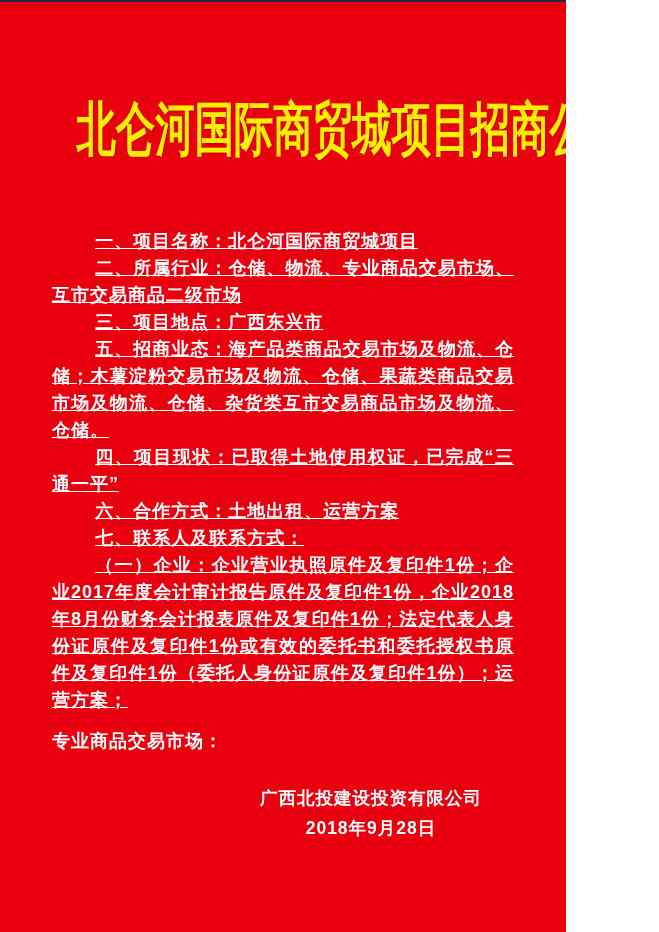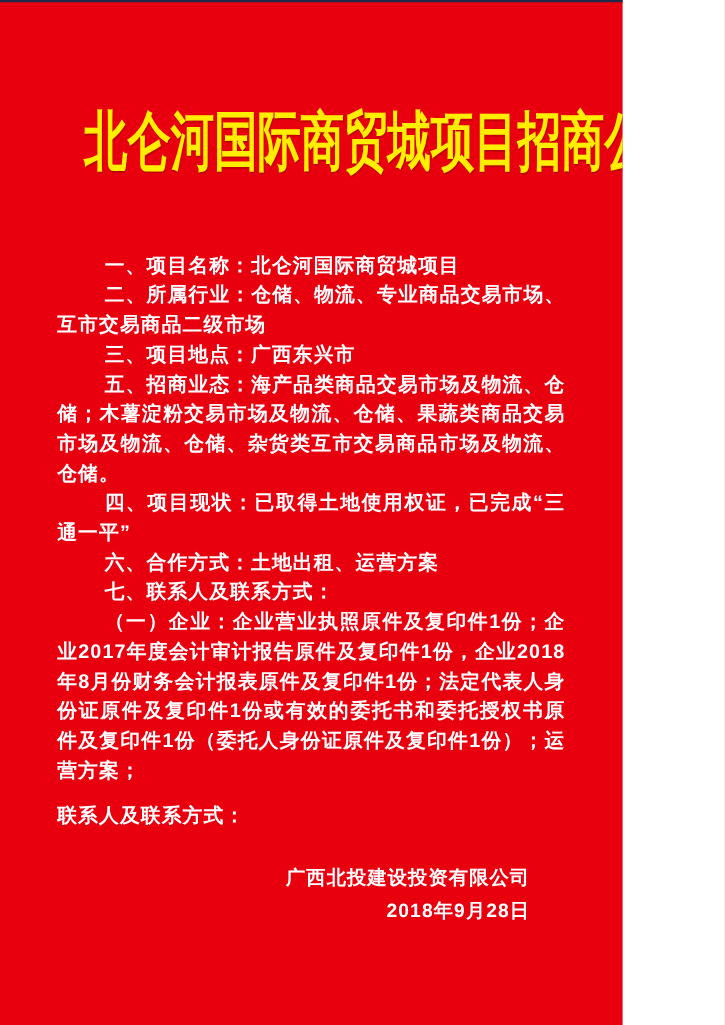--- a/index.html
+++ b/index.html
@@ -35,35 +35,36 @@
   .body-block {
     margin: 56px 52px 0 52px;
     font-size: 18px;
     line-height: 27px;
     letter-spacing: 1px;
     text-align: justify;
   }
   .body-block p {
     margin: 0;
     text-indent: 2.4em;
+    text-decoration: underline;
   }
   .contact-block {
     margin: 14px 52px 0 52px;
     font-size: 18px;
     line-height: 27px;
     letter-spacing: 1px;
   }
   .contact-block p {
     margin: 0;
     white-space: pre-wrap;
   }
   .signature-block {
     margin: 28px 84px 0 auto;
     width: max-content;
-    text-align: right;
+    text-align: center;
     font-size: 17.5px;
     line-height: 30px;
     letter-spacing: 1px;
   }
   .signature-block p {
     margin: 0;
   }
 </style>
 </head>
 <body>
@@ -77,21 +78,21 @@
     <p>二、所属行业：仓储、物流、专业商品交易市场、互市交易商品二级市场</p>
     <p>三、项目地点：广西东兴市</p>
     <p>五、招商业态：海产品类商品交易市场及物流、仓储；木薯淀粉交易市场及物流、仓储、果蔬类商品交易市场及物流、仓储、杂货类互市交易商品市场及物流、仓储。</p>
     <p>四、项目现状：已取得土地使用权证，已完成“三通一平”</p>
     <p>六、合作方式：土地出租、运营方案</p>
     <p>七、联系人及联系方式：</p>
     <p>（一）企业：企业营业执照原件及复印件1份；企业2017年度会计审计报告原件及复印件1份，企业2018年8月份财务会计报表原件及复印件1份；法定代表人身份证原件及复印件1份或有效的委托书和委托授权书原件及复印件1份（委托人身份证原件及复印件1份）；运营方案；</p>
   </div>
 
   <div class="contact-block">
-    <p>联系人及联系方式：</p>
+    <p>专业商品交易市场：</p>
   </div>
 
   <div class="signature-block">
     <p>广西北投建设投资有限公司</p>
     <p>2018年9月28日</p>
   </div>
 
 </div>
 
 </body></html>

